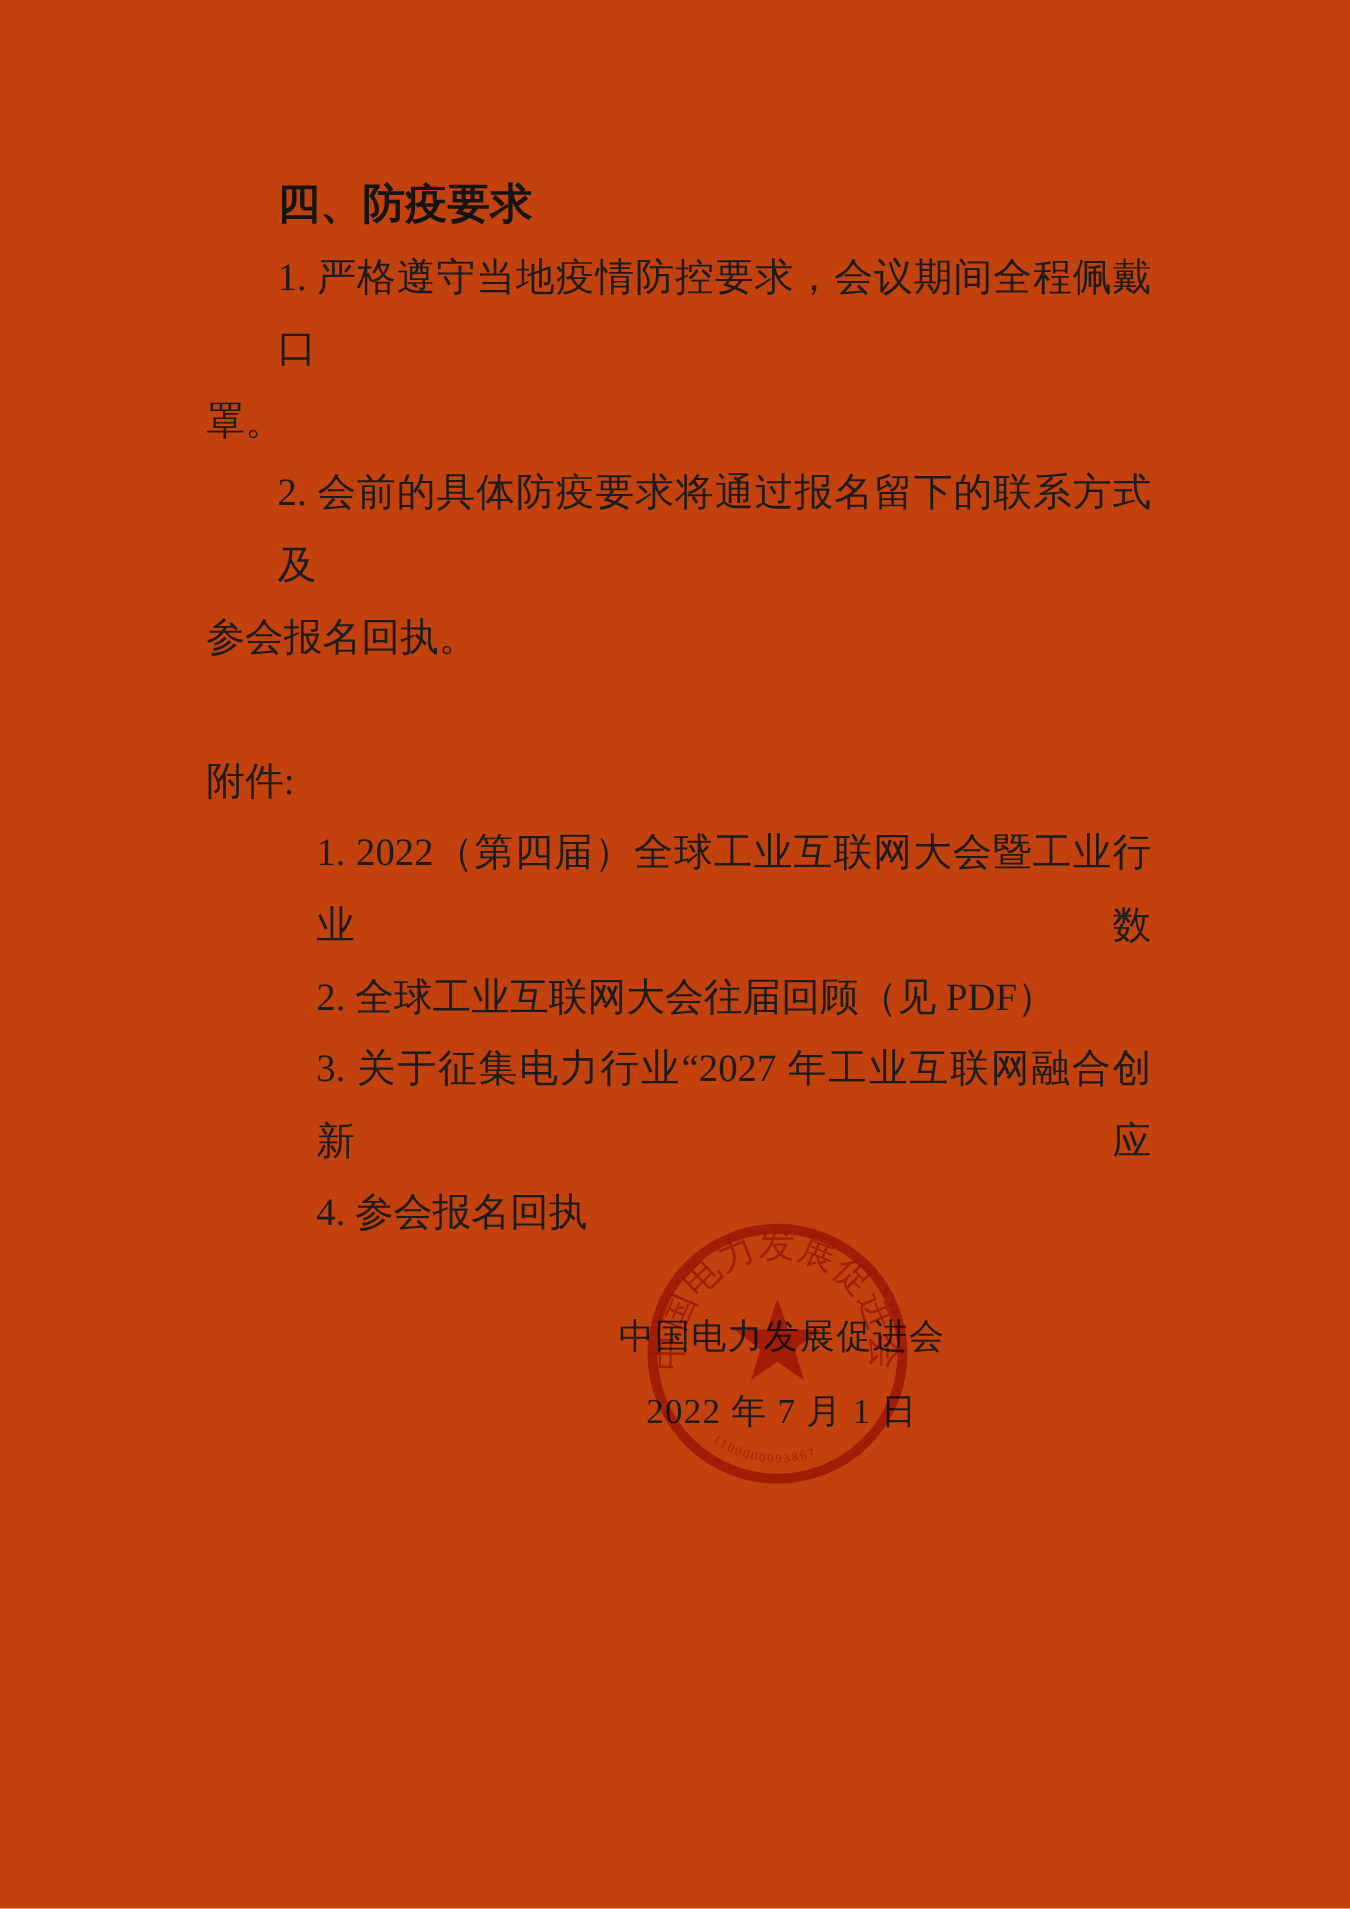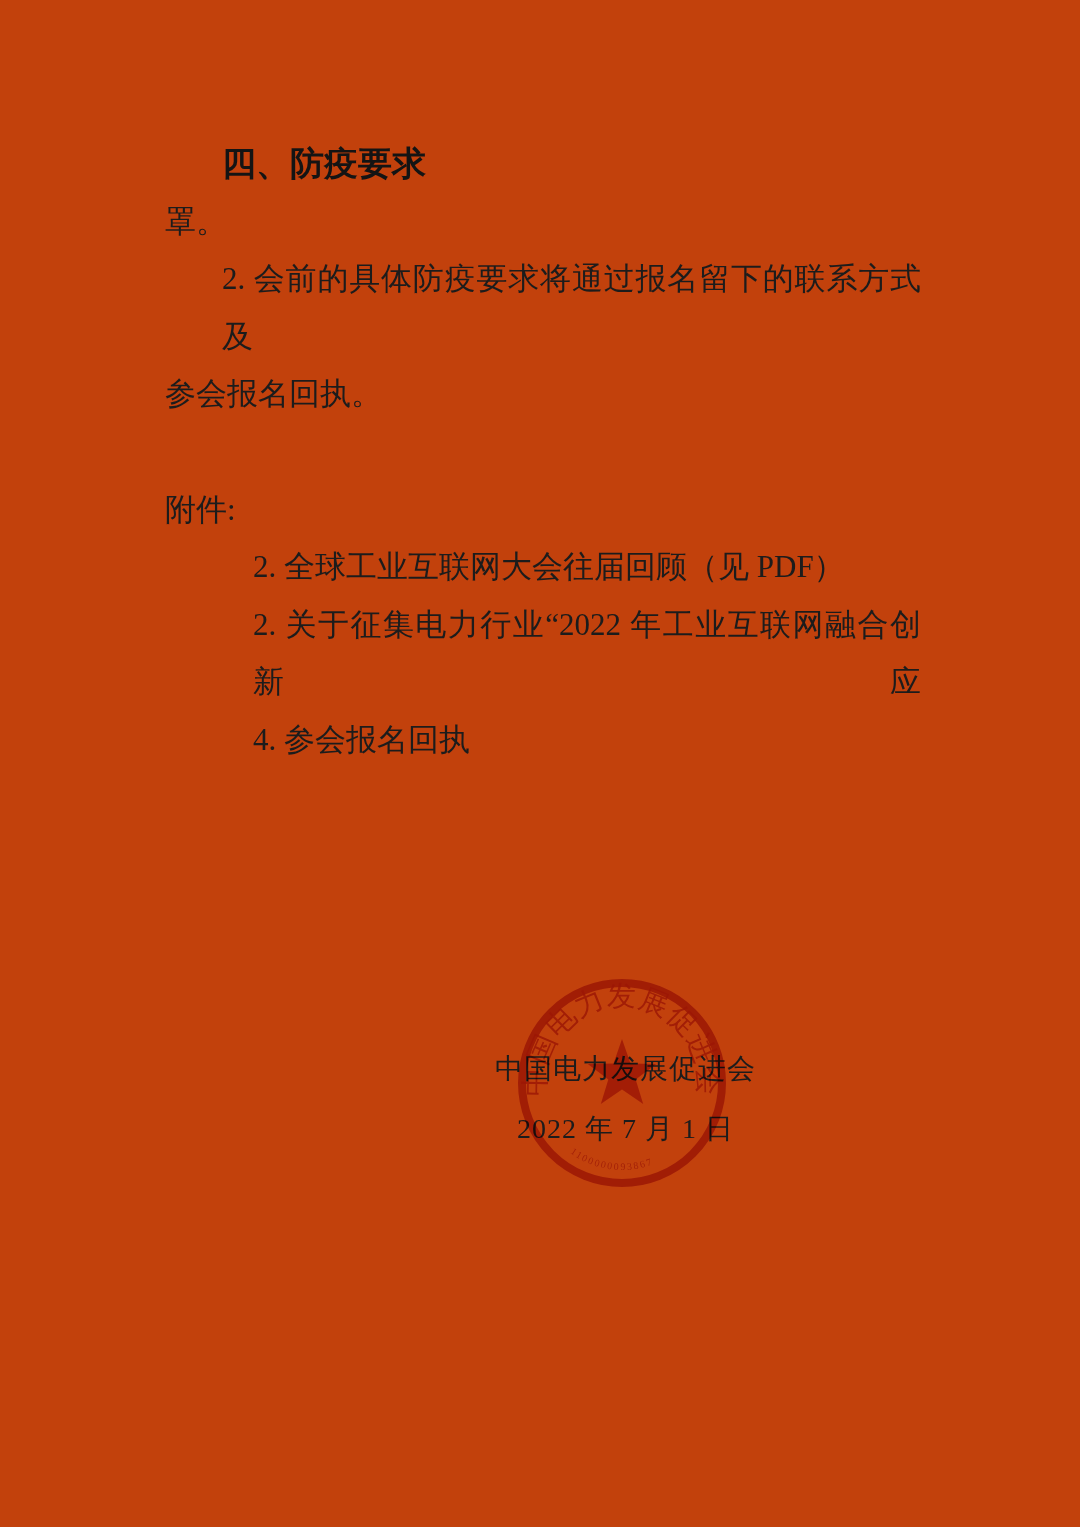--- a/index.html
+++ b/index.html
@@ -55,27 +55,29 @@
     font-family:"Liberation Serif","DejaVu Serif",serif;
   }
 </style>
 </head>
 <body>
 
 <div class="page">
 
   <div class="content">
     <div class="line ind1 heading">四、防疫要求</div>
+    <div class="line ind1 just">1. 严格遵守当地疫情防控要求，会议期间全程佩戴口</div>
     <div class="line">罩。</div>
     <div class="line ind1 just">2. 会前的具体防疫要求将通过报名留下的联系方式及</div>
     <div class="line">参会报名回执。</div>
     <div class="line spacer"></div>
     <div class="line">附件:</div>
+    <div class="line ind2 just">1. 2022（第四届）全球工业互联网大会暨工业行业数</div>
     <div class="line ind2">2. 全球工业互联网大会往届回顾（见 PDF）</div>
-    <div class="line ind2 just">2. 关于征集电力行业“2022 年工业互联网融合创新应</div>
+    <div class="line ind2 just">3. 关于征集电力行业“2027 年工业互联网融合创新应</div>
     <div class="line ind2">4. 参会报名回执</div>
   </div>
 
   <div class="sig sig-org">中国电力发展促进会</div>
   <div class="sig sig-date">2022 年 7 月 1 日</div>
 
   <svg class="seal" viewBox="0 0 260 260" xmlns="http://www.w3.org/2000/svg">
     <defs>
       <path id="sealArcTop" d="M 54.2 143.4 A 77 77 0 1 1 205.8 143.4" fill="none"></path>
       <path id="sealArcBottom" d="M 76.4 198.6 A 87 87 0 0 0 183.6 198.6" fill="none"></path>

